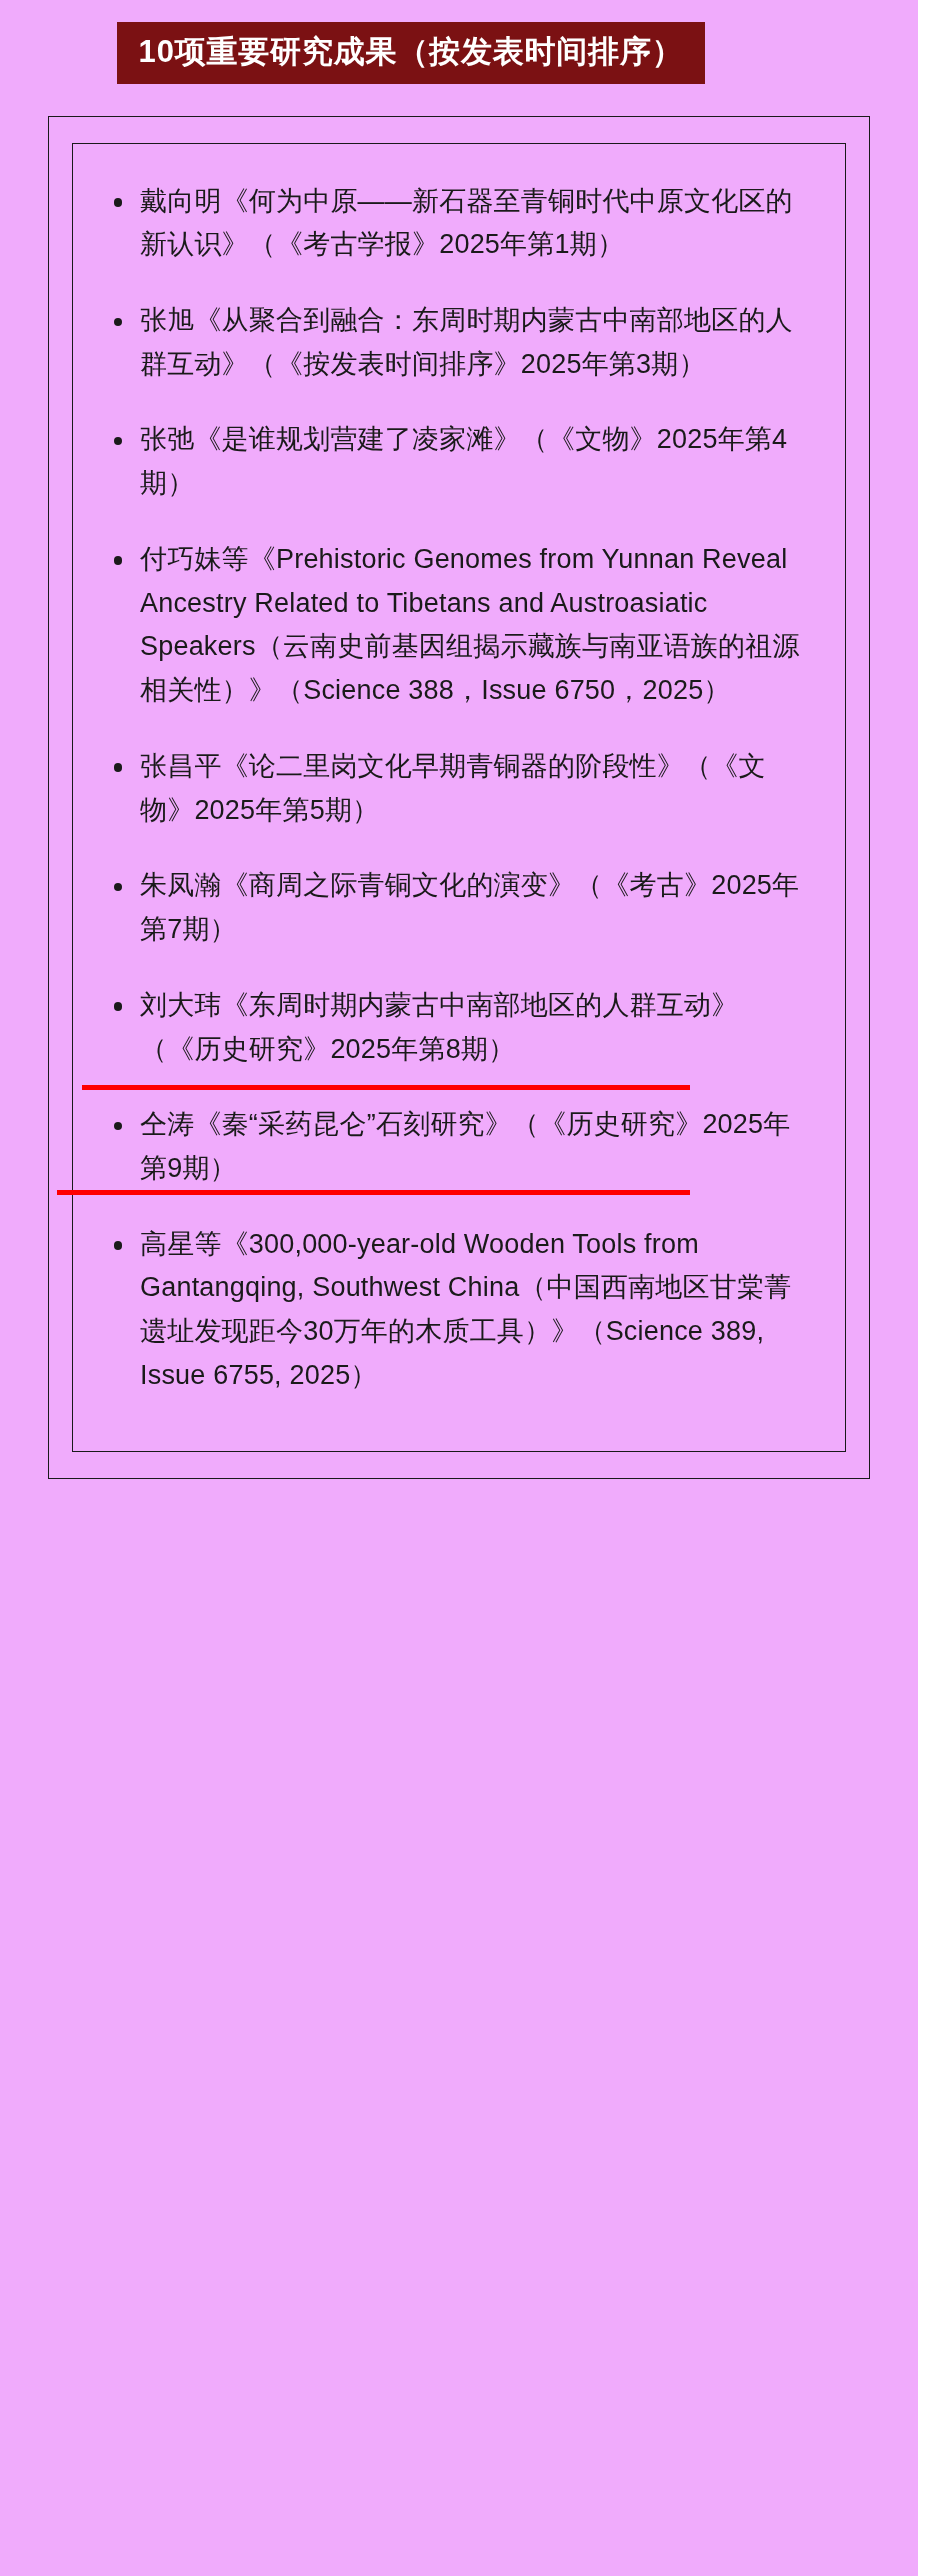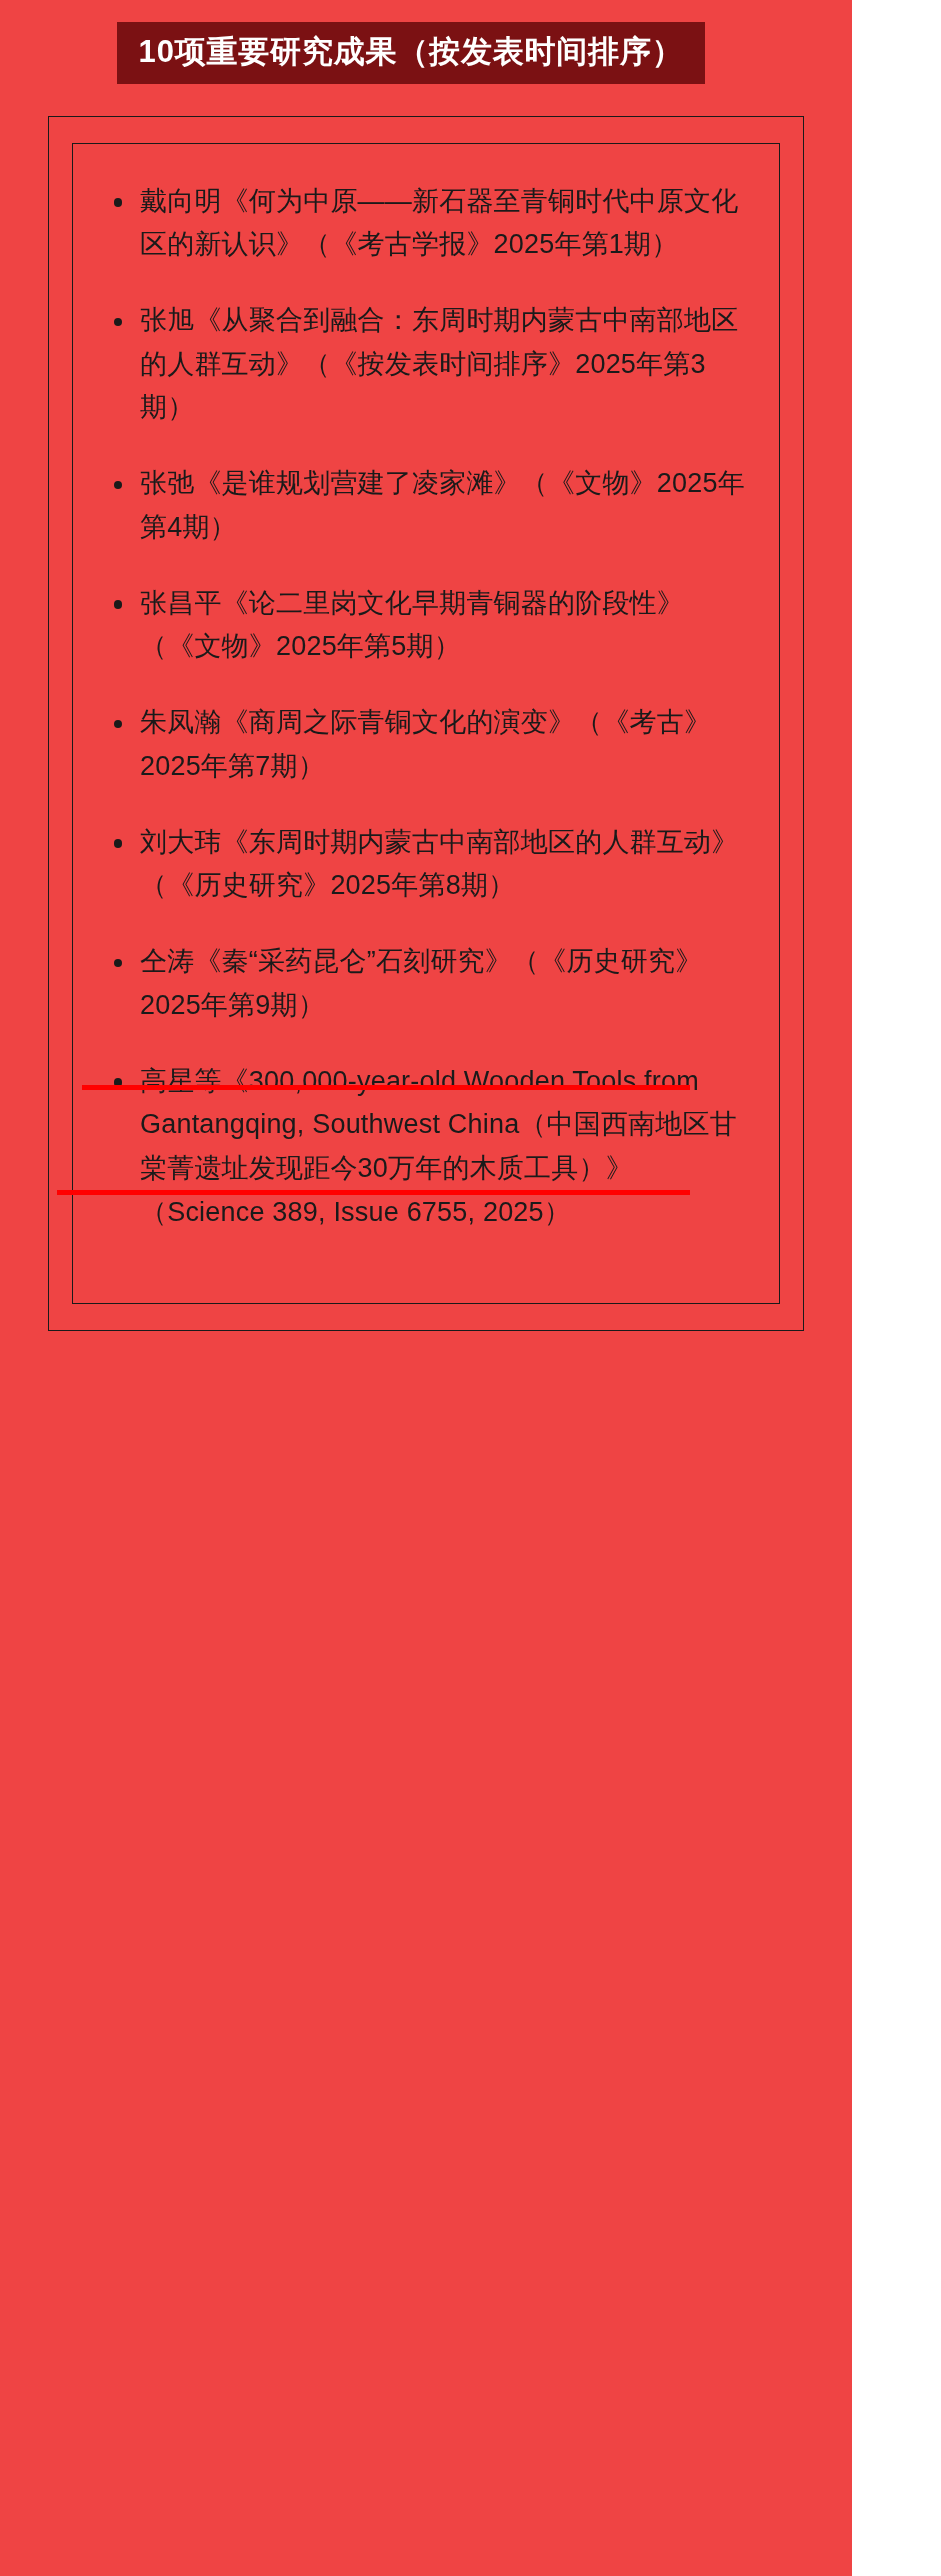--- a/index.html
+++ b/index.html
@@ -7,25 +7,25 @@
     padding: 0;
     background: #ffffff;
   }
   body {
     width: 942px;
     min-height: 2576px;
     font-family: "Liberation Sans", sans-serif;
     -webkit-font-smoothing: antialiased;
   }
   .page {
-    width: 852px;
+    width: 918px;
     min-height: 2576px;
     box-sizing: border-box;
     padding: 21.6px 48px 31px 48px;
-    background: #ef4444;
+    background: #f0abfc;
     position: relative;
   }
   .title-bar {
     display: inline-block;
     background: #7b1113;
     color: #ffffff;
     font-size: 31px;
     font-weight: bold;
     letter-spacing: 0.8px;
     padding: 14px 21.6px 15.4px 21.6px;
@@ -33,21 +33,21 @@
     line-height: 1.05;
   }
   .content-box {
     margin-top: 32px;
     border: 1.5px solid #1a1a1a;
     padding: 26px 23px 26px 23px;
     box-sizing: border-box;
   }
   .inner-box {
     border: 1.5px solid #1a1a1a;
-    padding: 36px 28px 52px 36px;
+    padding: 36px 28px 36px 36px;
     box-sizing: border-box;
   }
   ul.refs {
     list-style: none;
     margin: 0;
     padding: 0;
   }
   ul.refs > li {
     position: relative;
     padding-left: 31px;
@@ -86,20 +86,21 @@
 <div class="page">
 
   <div class="title-bar">10项重要研究成果（按发表时间排序）</div>
 
   <div class="content-box">
     <div class="inner-box">
       <ul class="refs">
         <li><span>戴向明《何为中原——新石器至青铜时代中原文化区的新认识》（《考古学报》2025年第1期）</span></li>
         <li><span>张旭《从聚合到融合：东周时期内蒙古中南部地区的人群互动》（《按发表时间排序》2025年第3期）</span></li>
         <li><span>张弛《是谁规划营建了凌家滩》（《文物》2025年第4期）</span></li>
+        <li><span>付巧妹等《Prehistoric Genomes from Yunnan Reveal Ancestry Related to Tibetans and Austroasiatic Speakers（云南史前基因组揭示藏族与南亚语族的祖源相关性）》（Science 388，Issue 6750，2025）</span></li>
         <li><span>张昌平《论二里岗文化早期青铜器的阶段性》（《文物》2025年第5期）</span></li>
         <li><span>朱凤瀚《商周之际青铜文化的演变》（《考古》2025年第7期）</span></li>
         <li><span>刘大玮《东周时期内蒙古中南部地区的人群互动》（《历史研究》2025年第8期）</span></li>
         <li><span>仝涛《秦“采药昆仑”石刻研究》（《历史研究》2025年第9期）</span></li>
         <li><span>高星等《300,000-year-old Wooden Tools from Gantangqing, Southwest China（中国西南地区甘棠菁遗址发现距今30万年的木质工具）》（Science 389, Issue 6755, 2025）</span></li>
       </ul>
     </div>
   </div>
 
   <div class="underline-red ul-a"></div>

